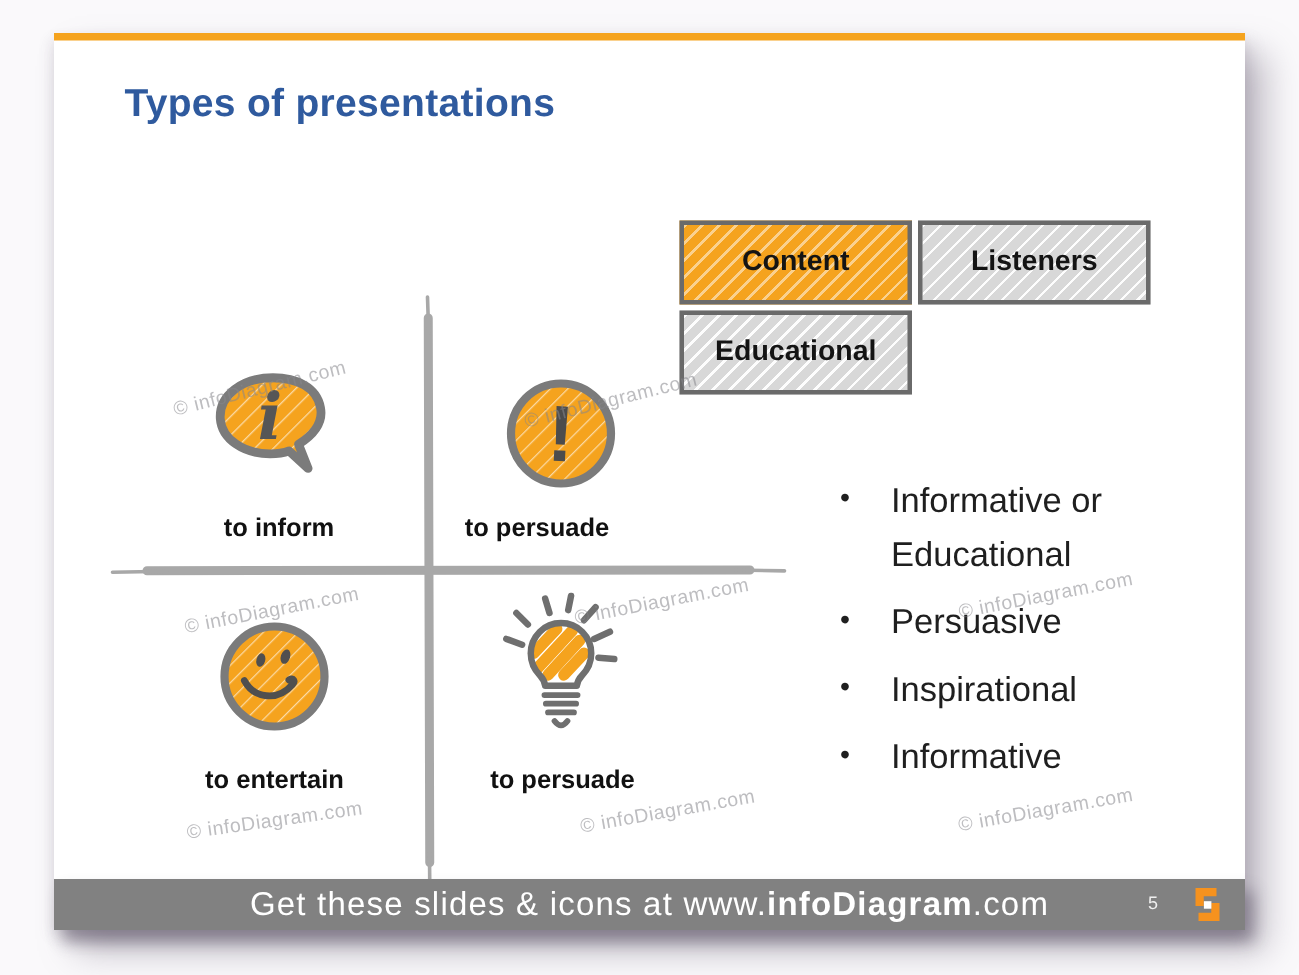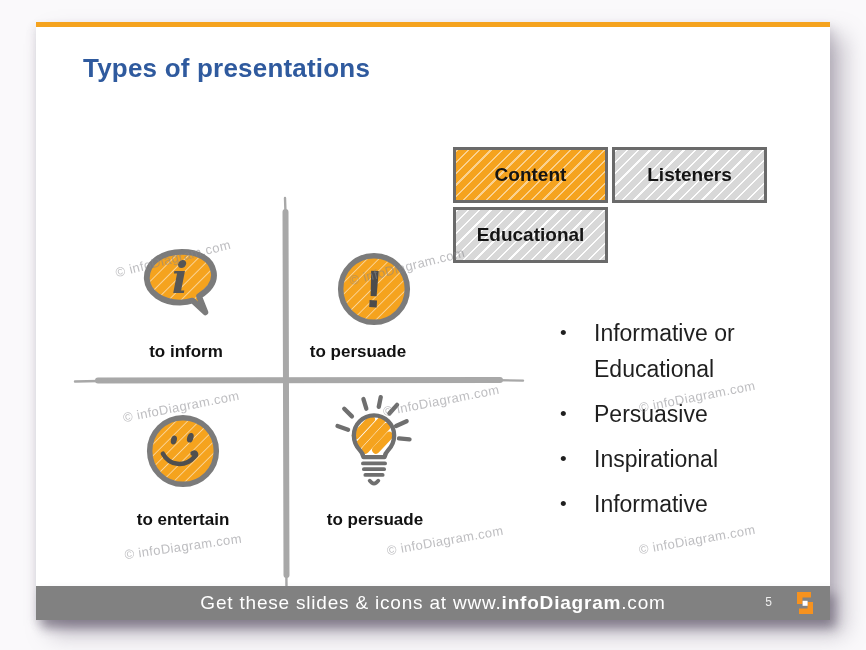--- a/index.html
+++ b/index.html
@@ -29,21 +29,21 @@
   .bullets li{display:flex;font-size:23px;color:#1f1f1f;line-height:36px;margin-bottom:9px;}
   .bullets .dot{width:34px;flex:none;font-size:19px;line-height:36px;color:#1f1f1f;}
   .bullets .btxt{width:180px;}
 
   .watermark{position:absolute;font-size:13px;color:rgba(135,135,140,.55);white-space:nowrap;
     letter-spacing:.4px;pointer-events:none;}
 
   .footer{position:absolute;left:0;bottom:0;width:794px;height:34px;background:#818181;
     display:flex;align-items:center;justify-content:center;
     box-shadow:6px 8px 10px rgba(80,70,90,.45);}
-  .footer-text{color:#ffffff;font-size:19px;letter-spacing:.8px;}
+  .footer-text{color:#ffffff;font-size:22px;letter-spacing:.8px;}
   .footer-text b{font-weight:bold;}
   .page-num{position:absolute;right:58px;top:9px;color:#efefef;font-size:12px;}
   .logo{position:absolute;right:10px;top:2px;width:30px;height:30px;}
 </style>
 </head>
 <body>
 
 <svg width="0" height="0" style="position:absolute" aria-hidden="true">
   <defs>
     <pattern id="hatchO" patternUnits="userSpaceOnUse" width="9" height="9" patternTransform="rotate(-45)">

